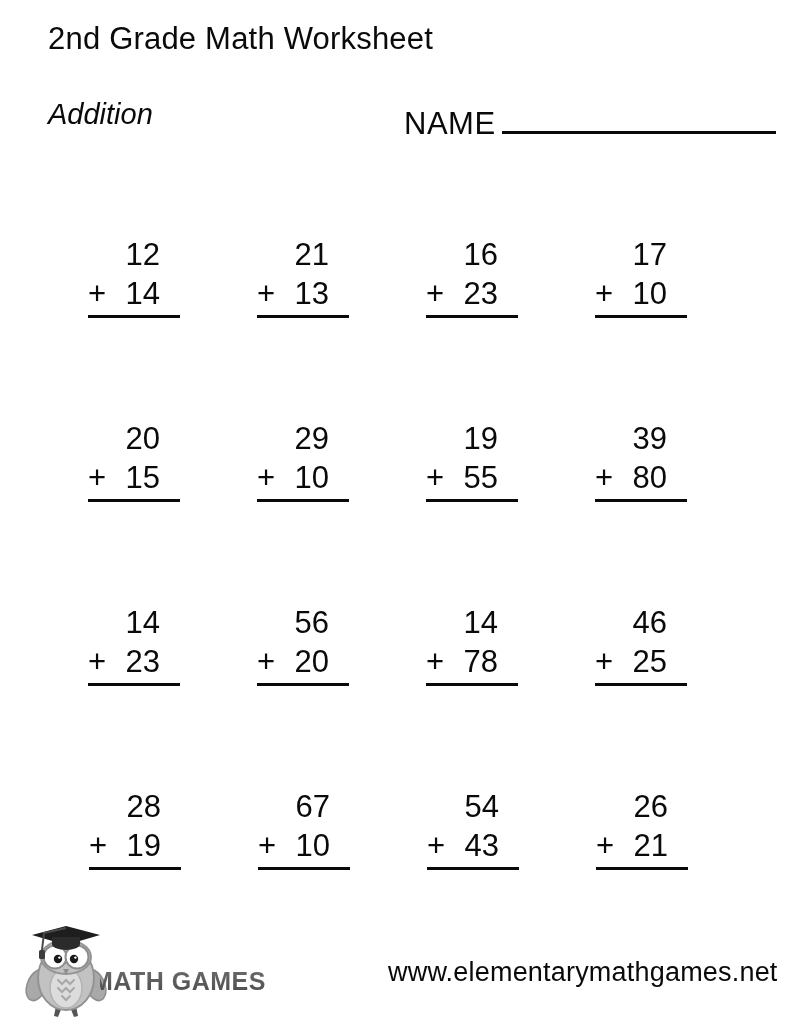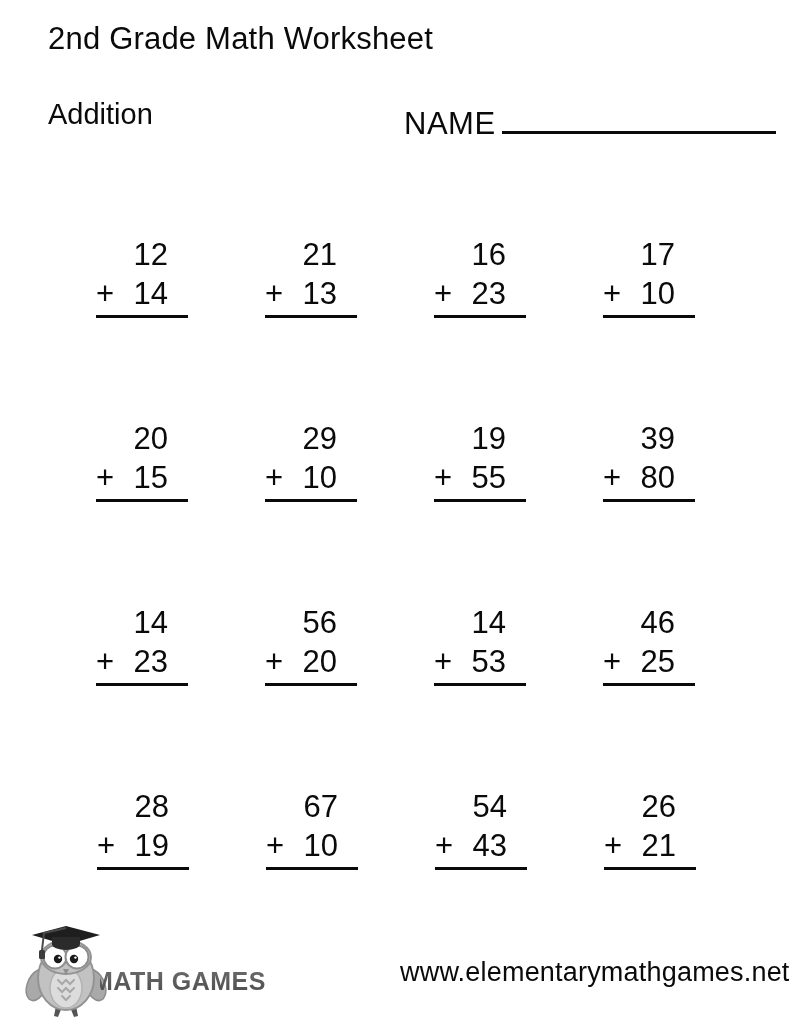--- a/index.html
+++ b/index.html
@@ -12,36 +12,37 @@
     overflow:hidden;
   }
 
   .page-title {
     position:absolute; left:48px; top:21px;
     font-size:31px; letter-spacing:0.2px;
   }
   .subtitle {
     position:absolute; left:48px; top:98px;
     font-size:29px;
+    font-style:italic;
   }
   .name-block {
     position:absolute; left:404px; top:106px;
     font-size:31px; letter-spacing:0.5px;
     white-space:nowrap;
   }
   .name-line {
     display:inline-block;
     width:274px; height:24px;
     border-bottom:3px solid #0a0a0a;
     margin-left:6px;
     vertical-align:baseline;
   }
 
   .problems {
-    position:absolute; left:96px; top:238px; width:600px;
+    position:absolute; left:88px; top:238px; width:600px;
   }
   .prow { display:flex; margin-bottom:104px; }
   .prow:last-child { margin-bottom:0;justify-content:flex-end; }
   .problem { width:92px; margin-right:77px; font-size:31px; }
   .problem:last-child { margin-right:0; }
   .p-top {
     text-align:right; padding-right:20px; line-height:34px;
   }
   .p-bot {
     display:flex; justify-content:space-between;
@@ -60,21 +61,21 @@
     color:#6f6f6f;
     background:linear-gradient(180deg,#9a9a9a 0%, #6a6a6a 55%, #4a4a4a 100%);
     -webkit-background-clip:text;
     background-clip:text;
     -webkit-text-fill-color:transparent;
   }
   .logo-text .l2 { margin-left:-8px;margin-top:28px; }
 
   .website {
     position:absolute; left:388px; top:957px;
-    font-size:27px; letter-spacing:0.2px;margin-left:12px;
+    font-size:27px; letter-spacing:0.2px;
   }
 </style>
 </head>
 <body>
 
 <div class="page-title">2nd Grade Math Worksheet</div>
 <div class="subtitle">Addition</div>
 
 <div class="name-block"><span>NAME</span><span class="name-line"></span></div>
 
@@ -164,21 +165,21 @@
       <div class="p-bot">
           <span>+</span>
           <span>20</span>
         </div>
       <div class="answer-line"></div>
     </div>
     <div class="problem">
       <div class="p-top">14</div>
       <div class="p-bot">
           <span>+</span>
-          <span>53</span>
+          <span>78</span>
         </div>
       <div class="answer-line"></div>
     </div>
     <div class="problem">
       <div class="p-top">46</div>
       <div class="p-bot">
           <span>+</span>
           <span>25</span>
         </div>
       <div class="answer-line"></div>

